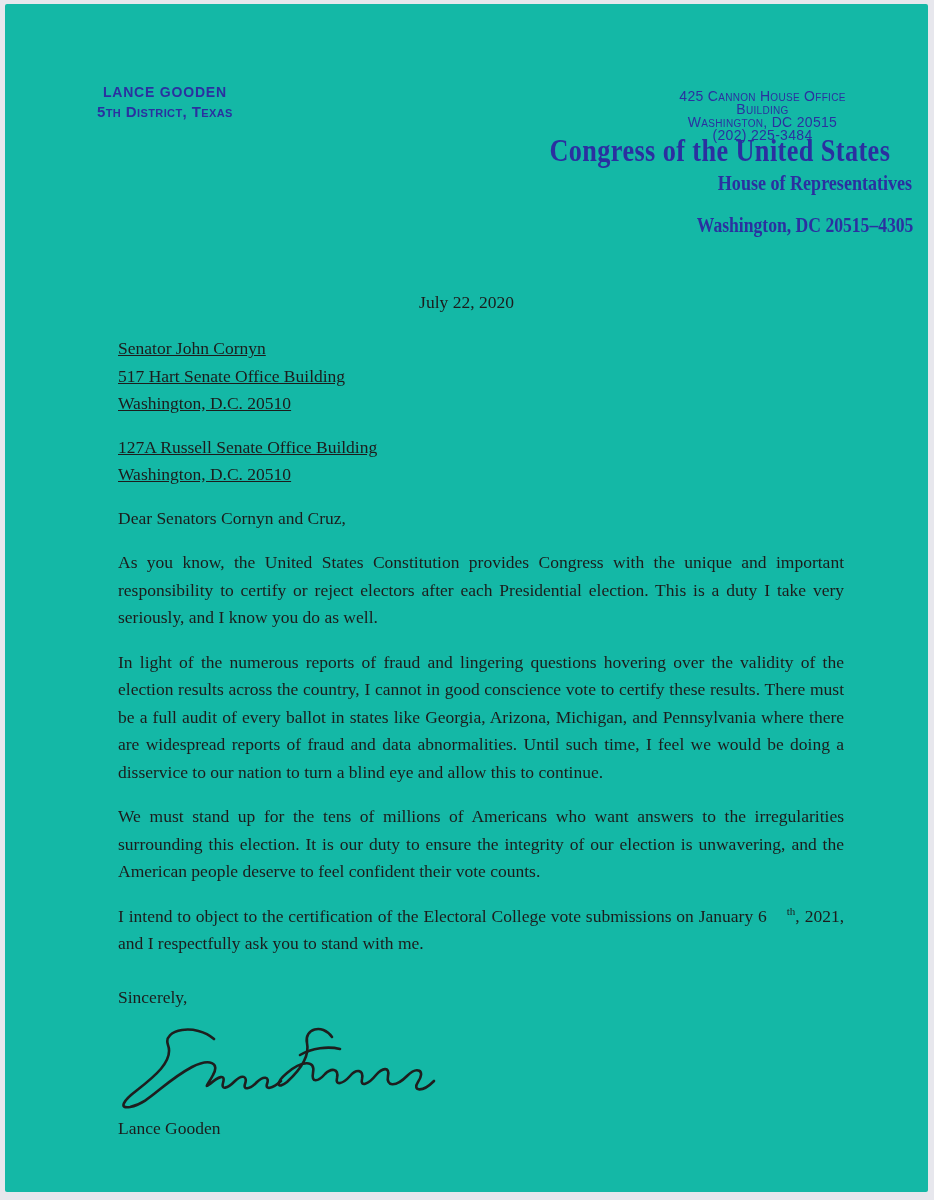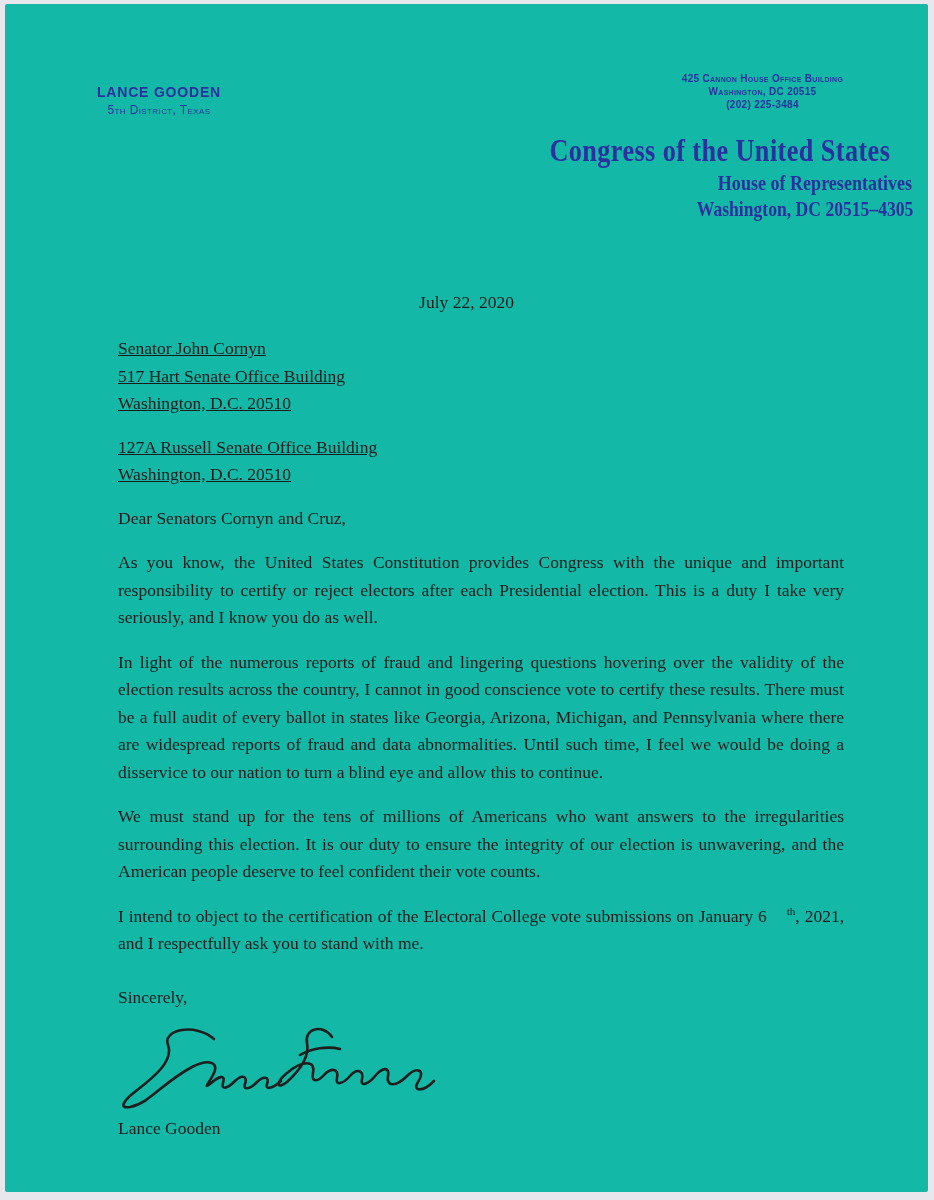--- a/index.html
+++ b/index.html
@@ -21,49 +21,49 @@
   .lh-left{
     position:absolute;left:92px;top:80px;
     text-align:center;
     color:var(--ink-blue);
     font-family:"Liberation Sans", sans-serif;
   }
   .lh-name{
     font-size:14px;font-weight:700;letter-spacing:.8px;
   }
   .lh-district{
-    font-size:12px;font-weight:400;letter-spacing:.4px;
+    font-size:15px;font-weight:700;letter-spacing:.4px;
     font-variant:small-caps;margin-top:3px;
   }
   .lh-right{
-    position:absolute;left:650px;top:68px;width:215px;
+    position:absolute;left:650px;top:86px;width:215px;
     text-align:center;color:var(--ink-blue);
     font-family:"Liberation Sans", sans-serif;
-    font-size:10px;font-weight:700;letter-spacing:.3px;
+    font-size:14px;font-weight:400;letter-spacing:.3px;
     font-variant:small-caps;line-height:13px;
   }
   .masthead{
     position:absolute;left:0;right:0;top:128px;
     text-align:right;color:var(--ink-blue);
   }
   .masthead .m1{
     display:inline-block;
     font-size:32px;font-weight:700;
     transform:scaleX(.82);transform-origin:center;
     letter-spacing:.5px;
   }
   .masthead .m2{
     display:block;margin-top:2px;
   }
   .masthead .m2 span{
     display:inline-block;font-size:21px;font-weight:700;
     transform:scaleX(.86);transform-origin:center;
   }
   .masthead .m3{
-    display:block;margin-top:2px;
+    display:block;margin-top:18px;
   }
   .masthead .m3 span{
     display:inline-block;font-size:20px;font-weight:700;
     transform:scaleX(.88);transform-origin:center;
   }
   
   .dateline{
     position:absolute;left:0;right:0;top:288px;
     text-align:center;
     font-size:17.5px;color:#1c1c1c;

